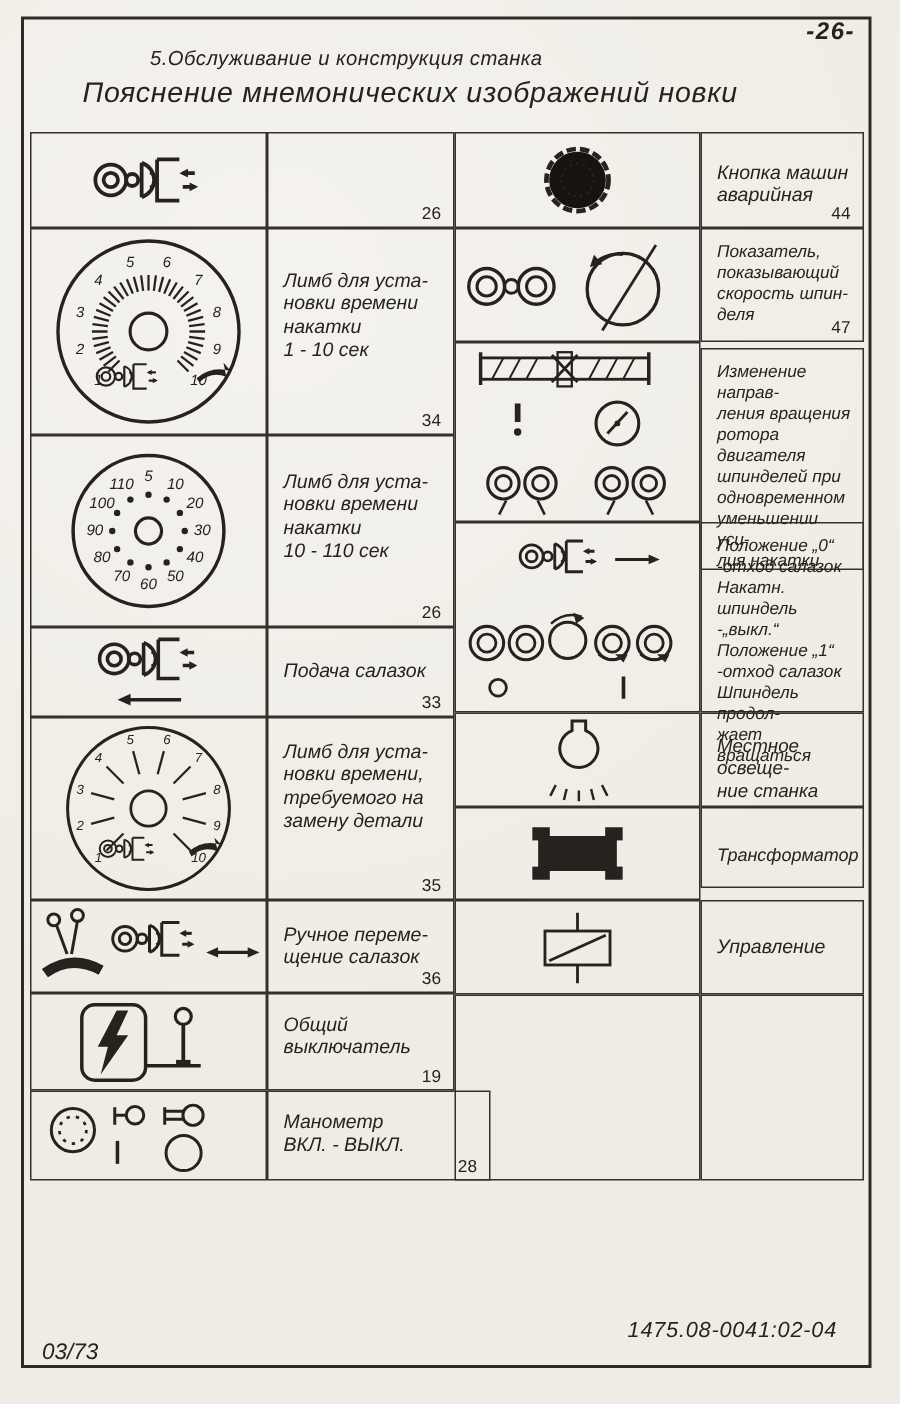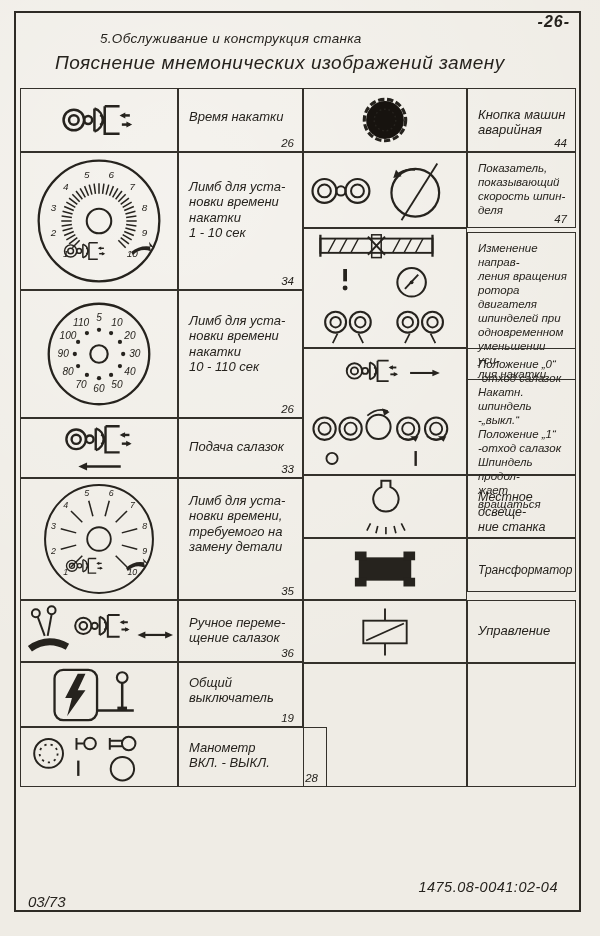--- a/index.html
+++ b/index.html
@@ -36,21 +36,21 @@
     border:1.5px solid #34312b;
   }
   .icon-cell{display:flex;align-items:center;justify-content:center;}
   .text-cell{padding:8px 6px 4px 10px;}
   .label{
     white-space:pre-line;font-style:italic;font-size:13px;line-height:1.18;
   }
   .label.dense{font-size:11.5px;line-height:1.22;}
   .ref{
     position:absolute;right:8px;bottom:2px;
-    font-style:italic;font-size:11.5px;
+    font-size:11.5px;
   }
   .footer-left{
     position:absolute;left:28px;top:893px;
     font-style:italic;font-size:15px;
   }
   .footer-right{
     position:absolute;right:42px;top:879px;
     font-style:italic;font-size:14.5px;letter-spacing:.5px;
   }
   svg{color:#26231e;}
@@ -81,21 +81,21 @@
       <polygon points="62,19 57,16.4 57,21.6" fill="#26231e" stroke="none"></polygon>
     </g>
   </defs>
 </svg>
 
 <div class="page">
   <div class="frame"></div>
 
   <div class="pagenum">-26-</div>
   <div class="section">5.Обслуживание и конструкция станка</div>
-  <div class="title">Пояснение мнемонических изображений замену</div>
+  <div class="title">Пояснение мнемонических изображений новки</div>
 
   <div class="cell icon-cell" style="left:20px;top:88px;width:158px;height:64px">
     <svg width="80" height="38" viewBox="0 0 70 32">
       <use href="#sym-roller" x="2" y="1"></use>
     </svg>
   </div>
 
   <div class="cell icon-cell" style="left:20px;top:152px;width:158px;height:138px">
     <svg width="132" height="132" viewBox="0 0 140 140">
       <circle class="ln" cx="70" cy="70" r="64" stroke-width="2.4"></circle>
@@ -252,21 +252,20 @@
       <path class="ln" d="M55 9 v13 M55 15 h8" stroke-width="2.2"></path>
       <circle class="ln" cx="70" cy="15" r="6.5" stroke-width="2.2"></circle>
       <path class="ln" d="M92 9 v13 M92 12 h14 M92 18 h14" stroke-width="2.2"></path>
       <circle class="ln" cx="113" cy="15" r="7.5" stroke-width="2.2"></circle>
       <path class="ln" d="M57 34 v17" stroke-width="2.6"></path>
       <circle class="ln" cx="106" cy="43" r="13" stroke-width="2.2"></circle>
     </svg>
   </div>
 
   <div class="cell text-cell" style="left:178px;top:88px;width:125px;height:64px">
-    <div class="label" style="padding-top:12px">Время накатки</div>
     <span class="ref">26</span>
   </div>
   <div class="cell text-cell" style="left:178px;top:152px;width:125px;height:138px">
     <div class="label" style="padding-top:18px">Лимб для уста-
 новки времени
 накатки
 1 - 10 сек</div>
     <span class="ref">34</span>
   </div>
   <div class="cell text-cell" style="left:178px;top:290px;width:125px;height:128px">

